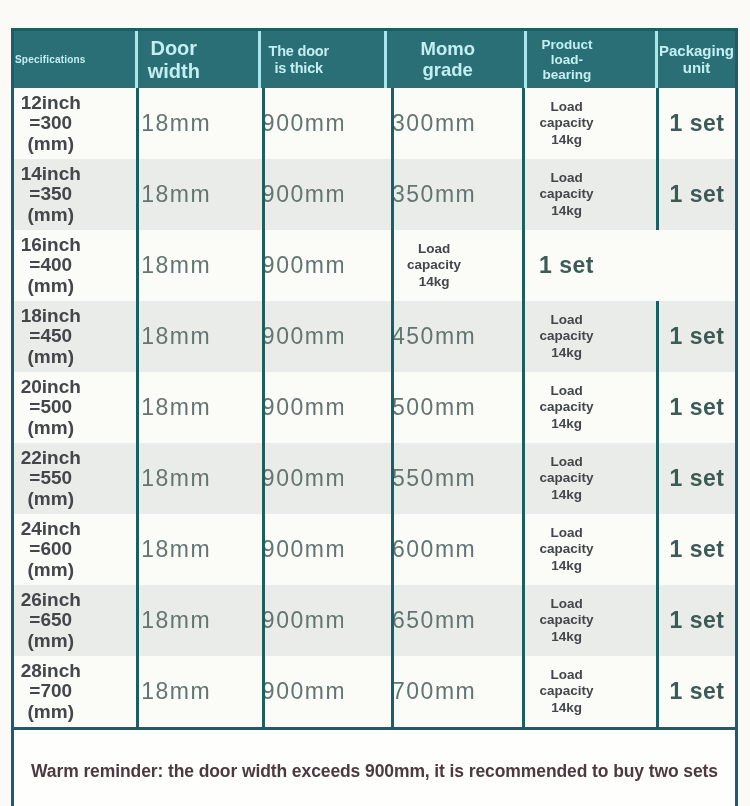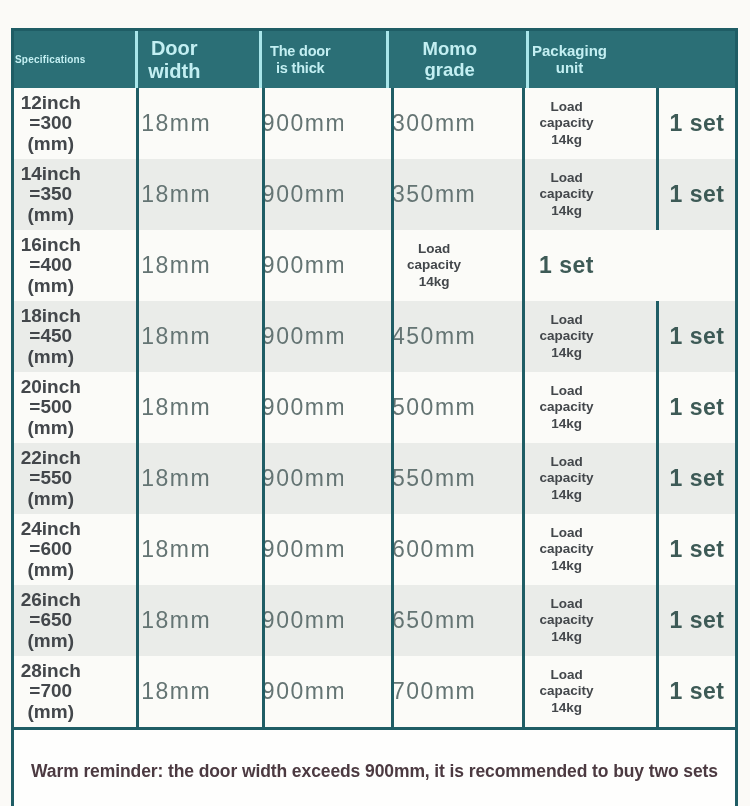--- a/index.html
+++ b/index.html
@@ -134,20 +134,24 @@
 
       </div>
       <div class="th col-1">
         <span class="hl1">The door is thick</span>
 
       </div>
       <div class="th col-3">
         <span class="hl1">Momo grade</span>
 
       </div>
+      <div class="th col-4">
+        <span class="hl1">Product</span>
+        <span class="hl2">load-bearing</span>
+      </div>
       <div class="th col-5">
         <span class="hl1">Packaging unit</span>
 
       </div>
     </div>
 
     <div id="table-body">
       <div class="grid-row tr">
         <div class="td spec">
           <span>12inch</span>

